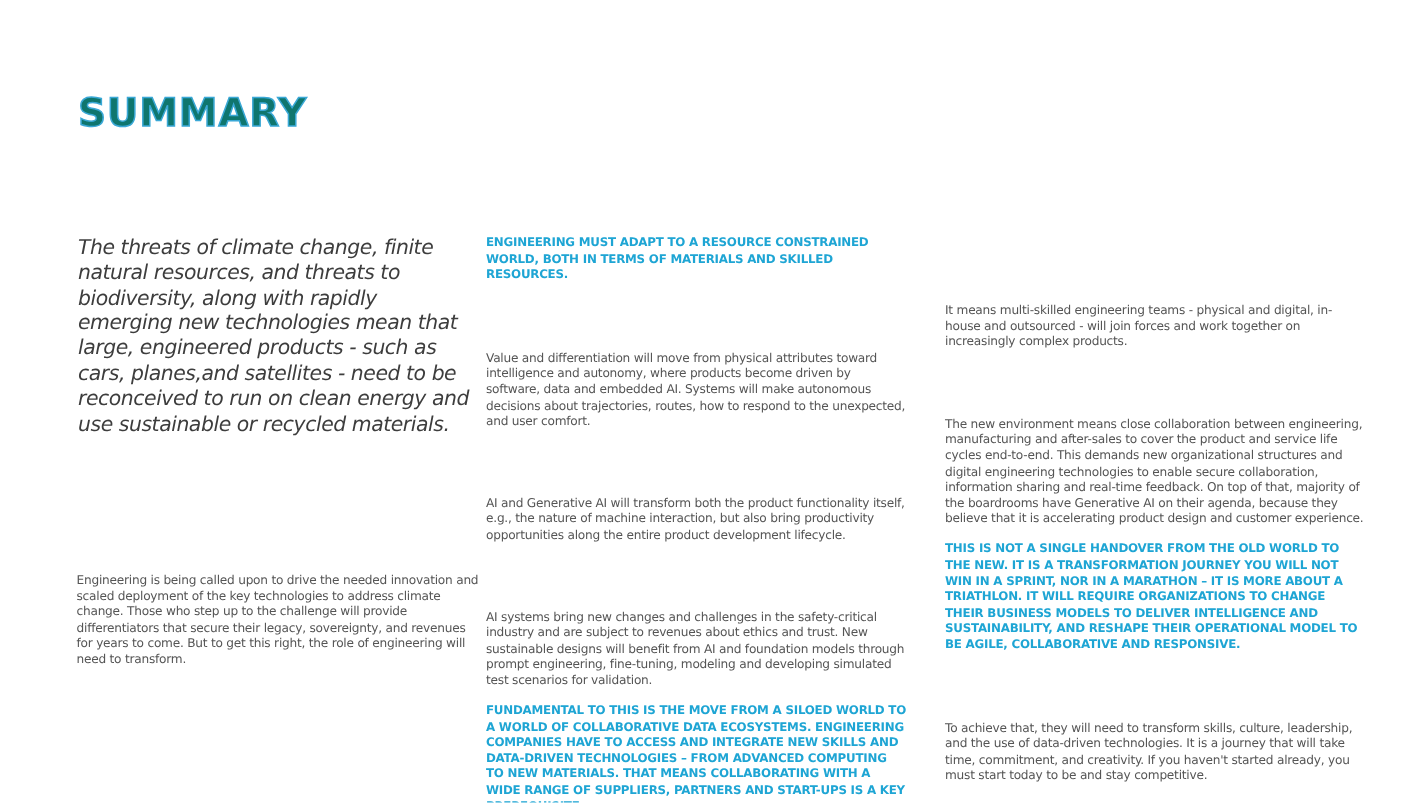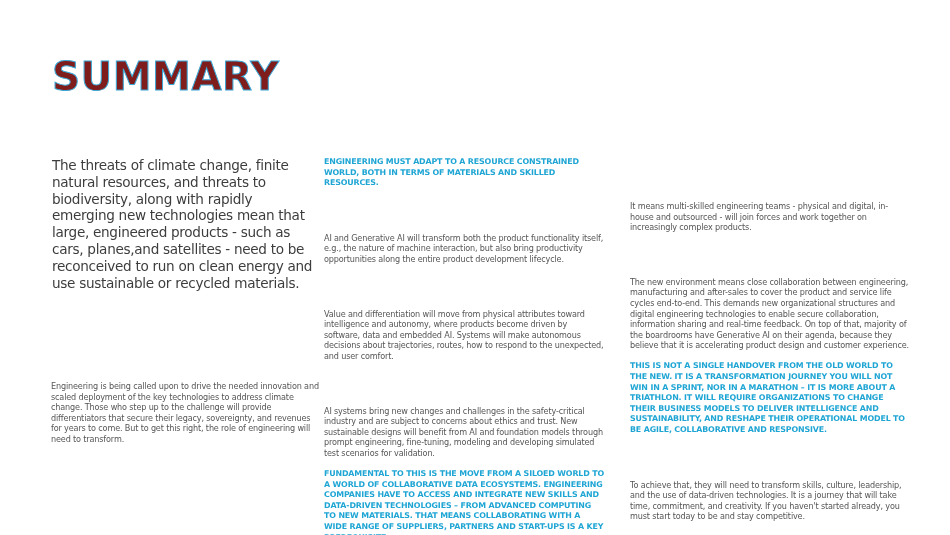--- a/index.html
+++ b/index.html
@@ -11,32 +11,33 @@
       font-family: "DejaVu Sans", sans-serif;
       font-weight: bold;
       font-size: 33px;
       line-height: 33px;
       color: #0070ad;
       letter-spacing: 0.5px;
     }
     .title-line2 {
       font-family: "DejaVu Sans", sans-serif;
       font-weight: bold;
-      font-size: 39px;
+      font-size: 26px;
       line-height: 33px;
-      color: #7f1d1d;
+      color: #0f766e;
       -webkit-text-stroke: 1px #3aa8d6;
       letter-spacing: 0.5px;
     }
 
     .lead {
       position: absolute; left: 52px; top: 157px; width: 265px;
       font-family: "DejaVu Sans", sans-serif;
       font-size: 13.6px; line-height: 16.8px; color: #3d3d3d;
       letter-spacing: -0.3px;
+      font-style: italic;
     }
 
     .col { position: absolute; width: 280px; }
     .col1 { left: 51px; top: 337px; width: 270px; }
     .col2 { left: 324px; top: 157px; }
     .col3 { left: 630px; top: 157px; }
 
     .p {
       font-family: "DejaVu Sans", sans-serif;
       font-size: 8.1px; line-height: 10.6px; color: #555555;
@@ -61,23 +62,23 @@
 </div>
 
 <div class="lead">The threats of climate change, finite natural resources, and threats to biodiversity, along with rapidly emerging new technologies mean that large, engineered products - such as cars, planes,and satellites - need to be reconceived to run on clean energy and use sustainable or recycled materials.</div>
 
 <div class="col col1">
   <p class="p">Engineering is being called upon to drive the needed innovation and scaled deployment of the key technologies to address climate change. Those who step up to the challenge will provide differentiators that secure their legacy, sovereignty, and revenues for years to come. But to get this right, the role of engineering will need to transform.</p>
 </div>
 
 <div class="col col2">
   <p class="h">ENGINEERING MUST ADAPT TO A RESOURCE CONSTRAINED WORLD, BOTH IN TERMS OF MATERIALS AND SKILLED RESOURCES.</p>
+  <p class="p">Value and differentiation will move from physical attributes toward intelligence and autonomy, where products become driven by software, data and embedded AI. Systems will make autonomous decisions about trajectories, routes, how to respond to the unexpected, and user comfort.</p>
   <p class="p">AI and Generative AI will transform both the product functionality itself, e.g., the nature of machine interaction, but also bring productivity opportunities along the entire product development lifecycle.</p>
-  <p class="p">Value and differentiation will move from physical attributes toward intelligence and autonomy, where products become driven by software, data and embedded AI. Systems will make autonomous decisions about trajectories, routes, how to respond to the unexpected, and user comfort.</p>
-  <p class="p">AI systems bring new changes and challenges in the safety-critical industry and are subject to concerns about ethics and trust. New sustainable designs will benefit from AI and foundation models through prompt engineering, fine-tuning, modeling and developing simulated test scenarios for validation.</p>
+  <p class="p">AI systems bring new changes and challenges in the safety-critical industry and are subject to revenues about ethics and trust. New sustainable designs will benefit from AI and foundation models through prompt engineering, fine-tuning, modeling and developing simulated test scenarios for validation.</p>
   <p class="h">FUNDAMENTAL TO THIS IS THE MOVE FROM A SILOED WORLD TO A WORLD OF COLLABORATIVE DATA ECOSYSTEMS. ENGINEERING COMPANIES HAVE TO ACCESS AND INTEGRATE NEW SKILLS AND DATA-DRIVEN TECHNOLOGIES – FROM ADVANCED COMPUTING TO NEW MATERIALS. THAT MEANS COLLABORATING WITH A WIDE RANGE OF SUPPLIERS, PARTNERS AND START-UPS IS A KEY PREREQUISITE.</p>
 </div>
 
 <div class="col col3">
   <p class="p">It means multi-skilled engineering teams - physical and digital, in-house and outsourced - will join forces and work together on increasingly complex products.</p>
   <p class="p">The new environment means close collaboration between engineering, manufacturing and after-sales to cover the product and service life cycles end-to-end. This demands new organizational structures and digital engineering technologies to enable secure collaboration, information sharing and real-time feedback. On top of that, majority of the boardrooms have Generative AI on their agenda, because they believe that it is accelerating product design and customer experience.</p>
   <p class="h">THIS IS NOT A SINGLE HANDOVER FROM THE OLD WORLD TO THE NEW. IT IS A TRANSFORMATION JOURNEY YOU WILL NOT WIN IN A SPRINT, NOR IN A MARATHON – IT IS MORE ABOUT A TRIATHLON. IT WILL REQUIRE ORGANIZATIONS TO CHANGE THEIR BUSINESS MODELS TO DELIVER INTELLIGENCE AND SUSTAINABILITY, AND RESHAPE THEIR OPERATIONAL MODEL TO BE AGILE, COLLABORATIVE AND RESPONSIVE.</p>
   <p class="p">To achieve that, they will need to transform skills, culture, leadership, and the use of data-driven technologies. It is a journey that will take time, commitment, and creativity. If you haven't started already, you must start today to be and stay competitive.</p>
 </div>
 

